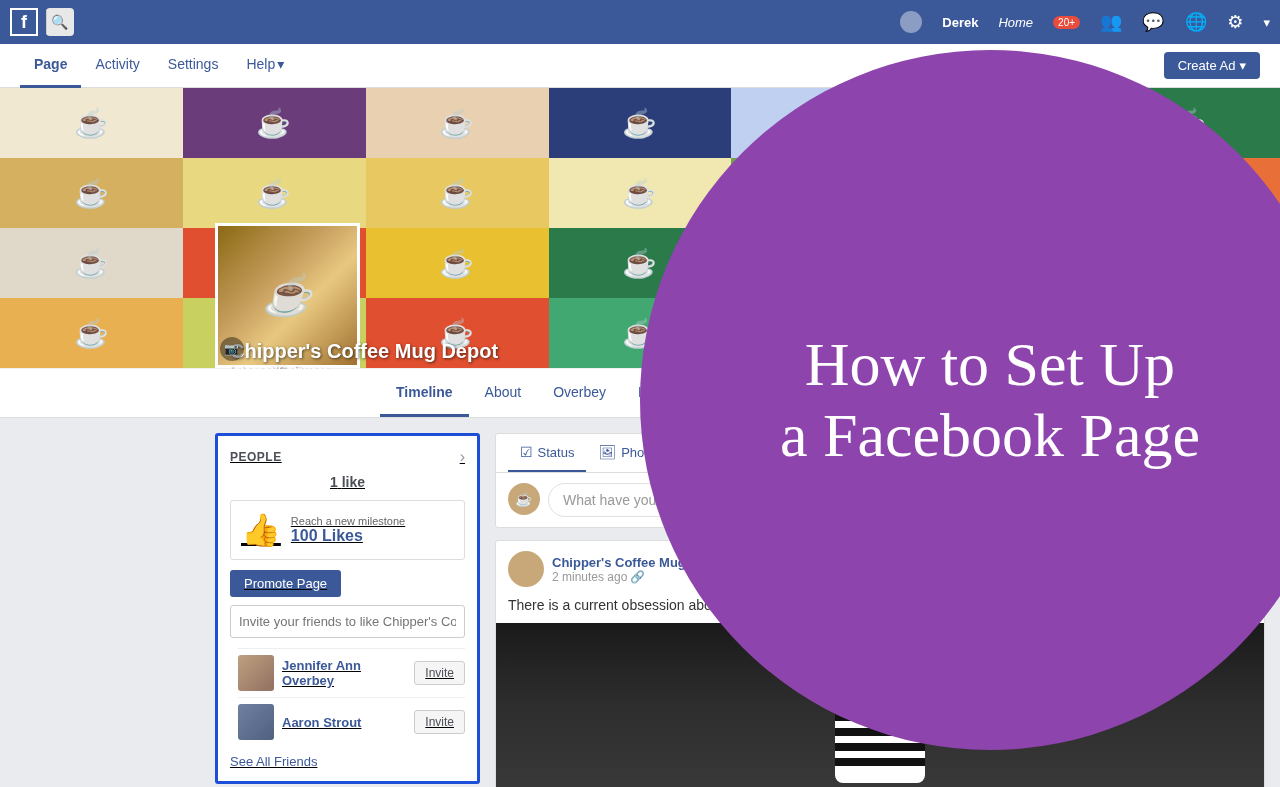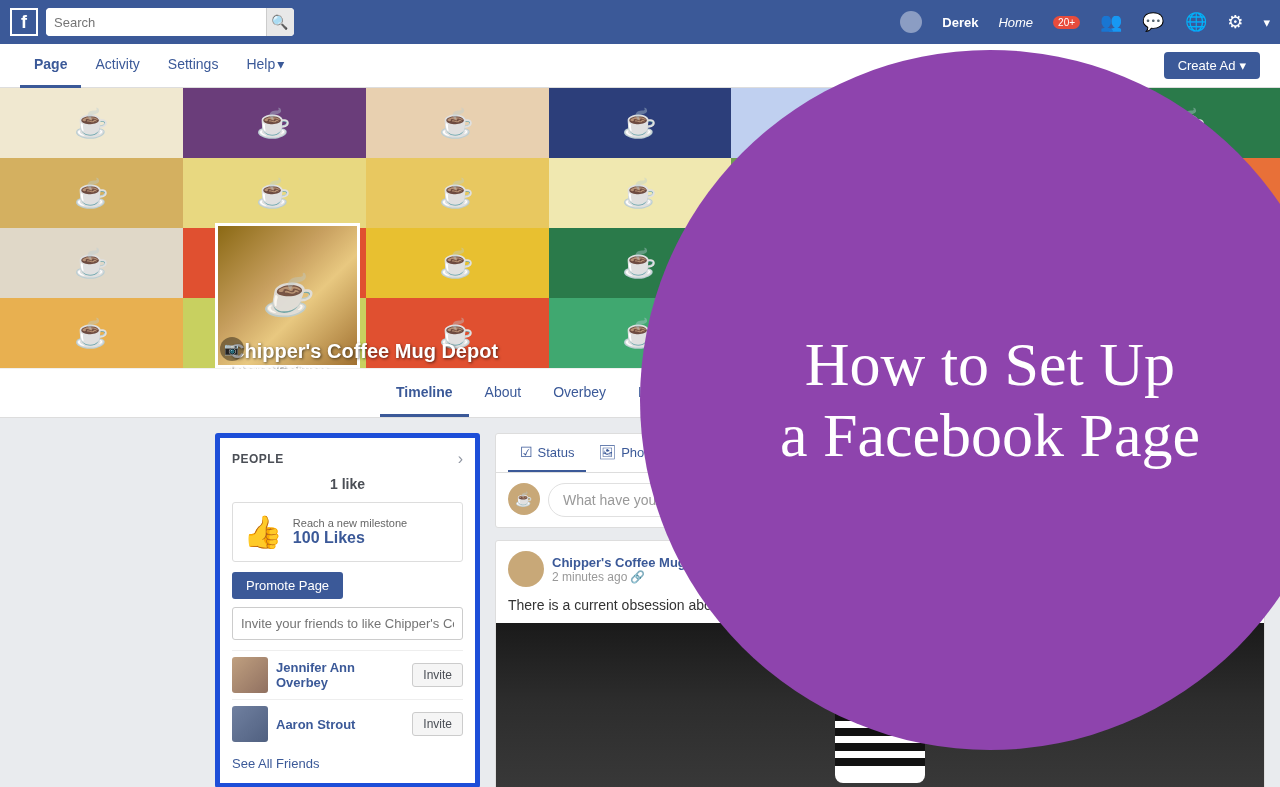--- a/index.html
+++ b/index.html
@@ -187,24 +187,25 @@
       flex-shrink: 0;
     }
     .right-col {
       flex: 1;
       min-width: 0;
     }
 
     
     .card {
       background: white;
-      border: 5px solid #1d4ed8;
+      border: 3px solid #1d4ed8;
       border-radius: 3px;
       margin-bottom: 12px;
       padding: 12px;
+      text-decoration: underline;
     }
     .card-header {
       display: flex;
       align-items: center;
       justify-content: space-between;
       margin-bottom: 8px;
     }
     .card-title {
       font-size: 12px;
       font-weight: bold;
@@ -270,20 +271,21 @@
       font-size: 13px;
       color: #999;
       margin-bottom: 10px;
     }
     .friend-row {
       display: flex;
       align-items: center;
       gap: 8px;
       padding: 6px 0;
       border-top: 1px solid #eee;
+      margin-left: 8px;
     }
     .friend-avatar {
       width: 36px; height: 36px;
       background: #c0b090;
       border-radius: 3px;
       overflow: hidden;
       flex-shrink: 0;
     }
     .friend-avatar-2 {
       width: 36px; height: 36px;
@@ -458,21 +460,20 @@
       border-radius: 4px;
       overflow: hidden;
     }
   </style>
 </head>
 <body>
 
 <div id="top-nav">
   <div class="fb-logo">f</div>
   <div class="search-container">
-    <input class="search-bar" type="text" style="min-width: 220px;" placeholder="Search">
     <button class="search-icon-btn">🔍</button>
   </div>
   <div class="nav-right">
     <span style="width:22px;height:22px;background:#8b9dc3;border-radius:50%;display:inline-block;"></span>
     <span style="font-weight:bold;">Derek</span>
     <span style="color:white;font-style:italic;">Home</span>
     <span style="background:#e74c3c;color:white;border-radius:8px;font-size:10px;padding:1px 5px;">20+</span>
     <span style="color:white;font-size:18px;">👥</span>
     <span style="color:white;font-size:18px;">💬</span>
     <span style="color:white;font-size:18px;">🌐</span>

